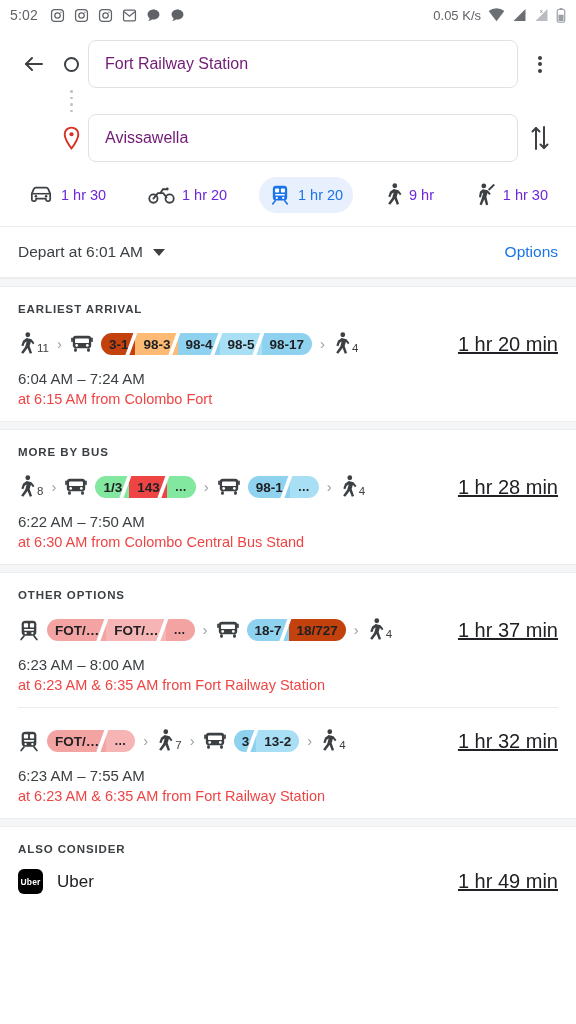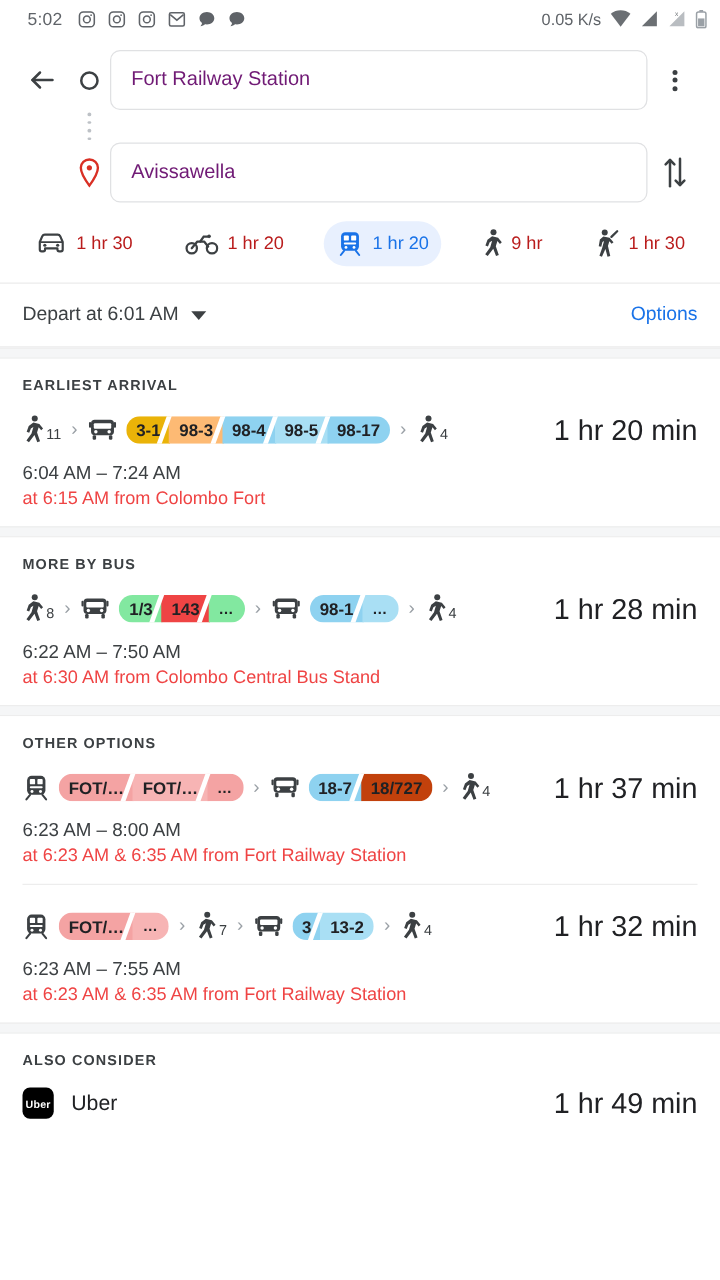--- a/index.html
+++ b/index.html
@@ -7,21 +7,21 @@
     width: 576px; height: 1024px;
     background: #ffffff;
     font-family: "Liberation Sans", sans-serif;
     color: #202124;
     overflow: hidden;
   }
 
   
   .statusbar {
     height: 30px; display: flex; align-items: center;
-    padding: 0 10px 0 22px; background: #ffffff; color: #5f6368;
+    padding: 0 10px 0 10px; background: #ffffff; color: #5f6368;
   }
   .status-time { font-size: 14px; color: #5f6368; letter-spacing: .2px; }
   .status-left-icons { display: flex; align-items: center; gap: 9px; margin-left: 12px; }
   .status-right { margin-left: auto; display: flex; align-items: center; gap: 7px; }
   .status-rate { font-size: 13px; color: #5f6368; }
   .sicon { display: block; }
 
   
   .header { padding: 10px 0 6px 0; background: #fff; }
   .row { display: flex; align-items: center; padding: 0 14px; }
@@ -40,21 +40,21 @@
   .swap { width: 44px; display: flex; align-items: center; justify-content: center; flex: 0 0 auto; }
   .row-mid { display: flex; padding: 0 14px; }
   .row-mid .spacer-back { width: 40px; flex: 0 0 auto; }
 
   
   .modes {
     display: flex; align-items: center; justify-content: space-between;
     padding: 8px 18px 12px 18px; border-bottom: 1px solid #ececec;
   }
   .mode { display: flex; align-items: center; gap: 7px; padding: 7px 10px; border-radius: 18px; }
-  .mode .mlabel { font-size: 14.5px; color: #b91c1c; white-space: nowrap; }
+  .mode .mlabel { font-size: 14.5px; color: #6d28d9; white-space: nowrap; }
   .mode.active { background: #e8f0fe; }
   .mode.active .mlabel { color: #1a73e8; }
 
   
   .departbar {
     display: flex; align-items: center; padding: 16px 18px 16px 18px;
     border-bottom: 1px solid #ececec;
   }
   .depart-text { font-size: 15.5px; color: #3c4043; }
   .caret { width: 0; height: 0; border-left: 6px solid transparent; border-right: 6px solid transparent;
@@ -79,21 +79,21 @@
   .chip {
     display: flex; align-items: center; justify-content: center;
     font-size: 13.5px; font-weight: bold; color: #202124;
     padding: 0 8px; position: relative;
   }
   .chip + .chip { margin-left: -1px; }
   .chip.skew-sep::before {
     content: ""; position: absolute; left: -6px; top: -3px;
     width: 4px; height: 30px; background: #fff; transform: skewX(-20deg);
   }
-  .dur { margin-left: auto; font-size: 23px; color: #202124; white-space: nowrap; padding-left: 10px; }
+  .dur { margin-left: auto; font-size: 20px; color: #202124; white-space: nowrap; padding-left: 10px; text-decoration: underline; }
   .times { font-size: 15px; color: #3c4043; margin-top: 9px; }
   .subtext { font-size: 14.5px; color: #ef4444; margin-top: 4px; }
 
   
   .uber-row { display: flex; align-items: center; padding: 12px 0 14px 0; }
   .uber-logo {
     width: 25px; height: 25px; background: #000; border-radius: 6px;
     display: flex; align-items: center; justify-content: center;
     color: #fff; font-size: 8.5px; font-weight: bold; letter-spacing: .2px;
   }
@@ -293,21 +293,21 @@
                 <rect x="5.4" y="6" width="15.2" height="5" rx="1" fill="#fff"></rect>
                 <circle cx="7.2" cy="13.6" r="1.5" fill="#fff"></circle>
                 <circle cx="18.8" cy="13.6" r="1.5" fill="#fff"></circle>
                 <rect x="4.4" y="16.5" width="3" height="4" rx="1.1" fill="#3c4043"></rect>
                 <rect x="18.6" y="16.5" width="3" height="4" rx="1.1" fill="#3c4043"></rect>
                 <rect x="1.2" y="5" width="1.9" height="5" rx="0.9" fill="#3c4043"></rect>
                 <rect x="22.9" y="5" width="1.9" height="5" rx="0.9" fill="#3c4043"></rect>
               </svg>
             </span>
             <div class="chipgroup">
-              <span class="chip" style="background: #eab308; text-align: right;">3-1</span>
+              <span class="chip" style="background: #c2410c; text-align: right;">3-1</span>
               <span class="chip skew-sep" style="background: #fdba74;">98-3</span>
               <span class="chip skew-sep" style="background: rgb(142, 210, 240);">98-4</span>
               <span class="chip skew-sep" style="background: rgb(169, 223, 244);">98-5</span>
               <span class="chip skew-sep" style="background: rgb(142, 210, 240);">98-17</span>
             </div>
           </div>
           <span class="chev">›</span>
           <div class="leg">
             <span class="modeicon" style="margin-right: 0px;">
               <svg width="17" height="24" viewBox="0 0 18 26">

